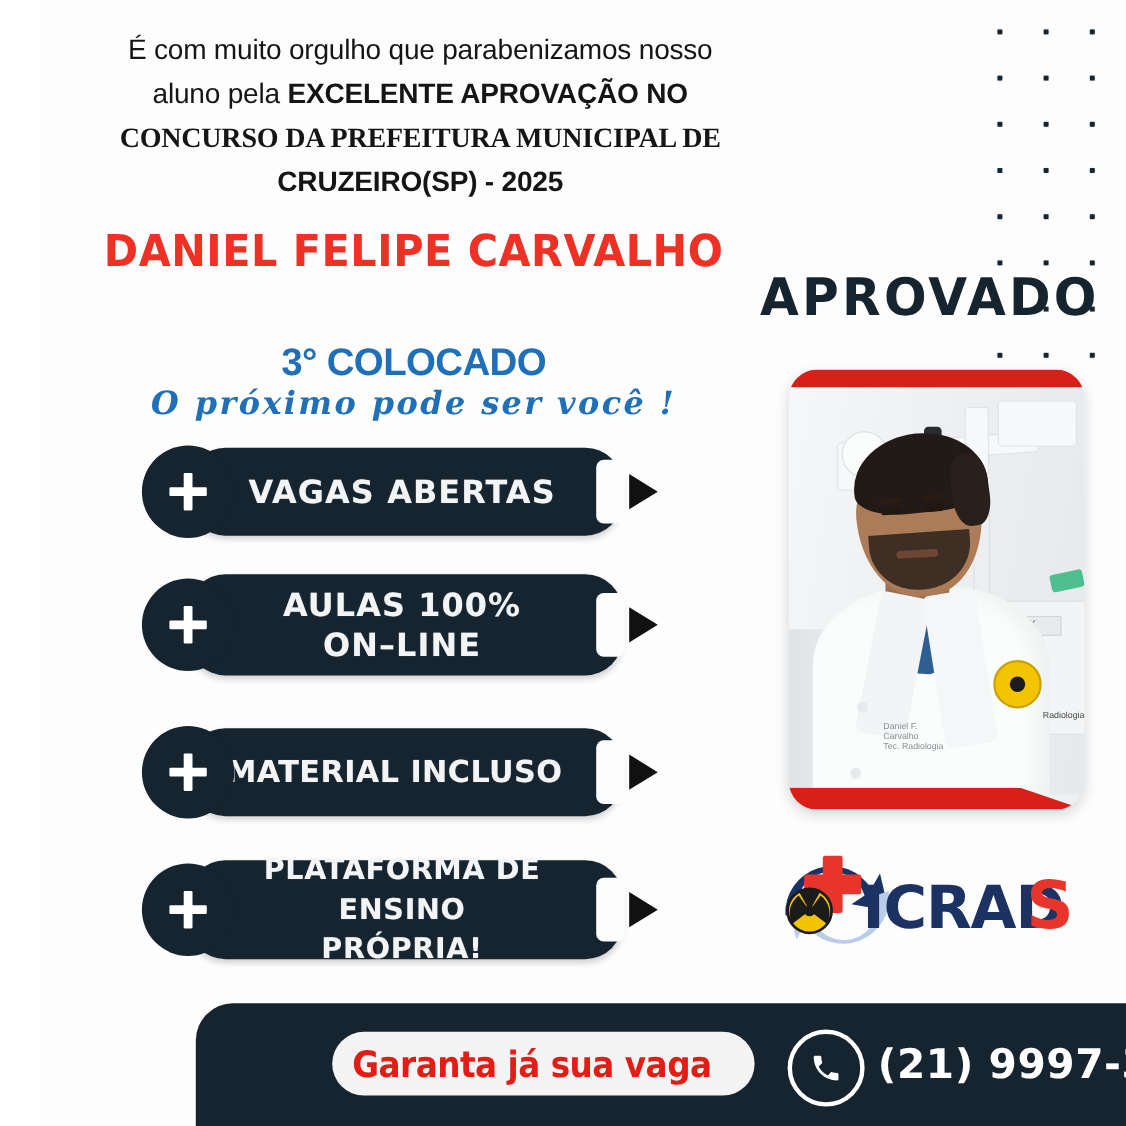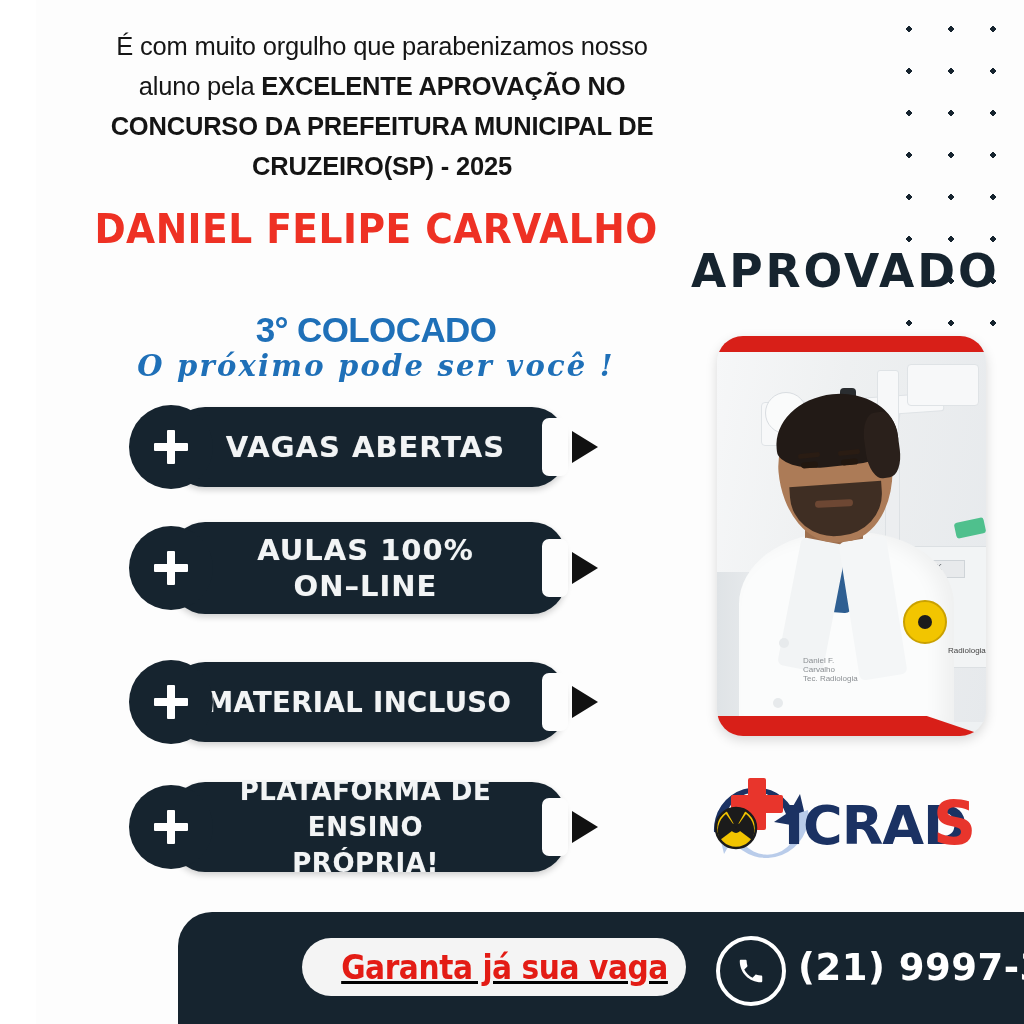--- a/index.html
+++ b/index.html
@@ -35,21 +35,21 @@
     left:8px;top:26px;width:676px;
     text-align:center;
     color:#151515;
     font-size:25.5px;
     line-height:40px;
     letter-spacing:-0.2px;
     z-index:4;
   }
   .headline .b{font-weight:bold;}
   .headline .ln{display:block;white-space:nowrap;}
-  .headline .ln3{font-weight:bold;}
+  .headline .ln3{font-weight:bold;font-family:Liberation Serif, serif;}
   .headline .ln4{font-weight:bold;}
 
   
   .student-name{
     position:absolute;
     left:10px;top:206px;width:660px;
     text-align:center;
     color:#ee3124;
     font-family:"DejaVu Sans", sans-serif;
     font-weight:bold;
@@ -254,21 +254,21 @@
     width:882px;height:112px;
     background:#16242f;
     border-radius:34px 34px 0 0;
     z-index:6;
   }
   .cta-pill{
     position:absolute;left:124px;top:26px;
     width:384px;height:58px;
     background:#f4f4f4;
     border-radius:30px;
-    display:flex;align-items:center;justify-content:flex-end;text-decoration:underline;
+    display:flex;align-items:center;justify-content:flex-start;
   }
   .cta-text{
     color:#e31c15;
     font-family:"DejaVu Sans", sans-serif;
     font-weight:bold;
     font-size:33px;
     letter-spacing:-0.5px;
     transform:scaleX(0.9);
     transform-origin:center;
   }

